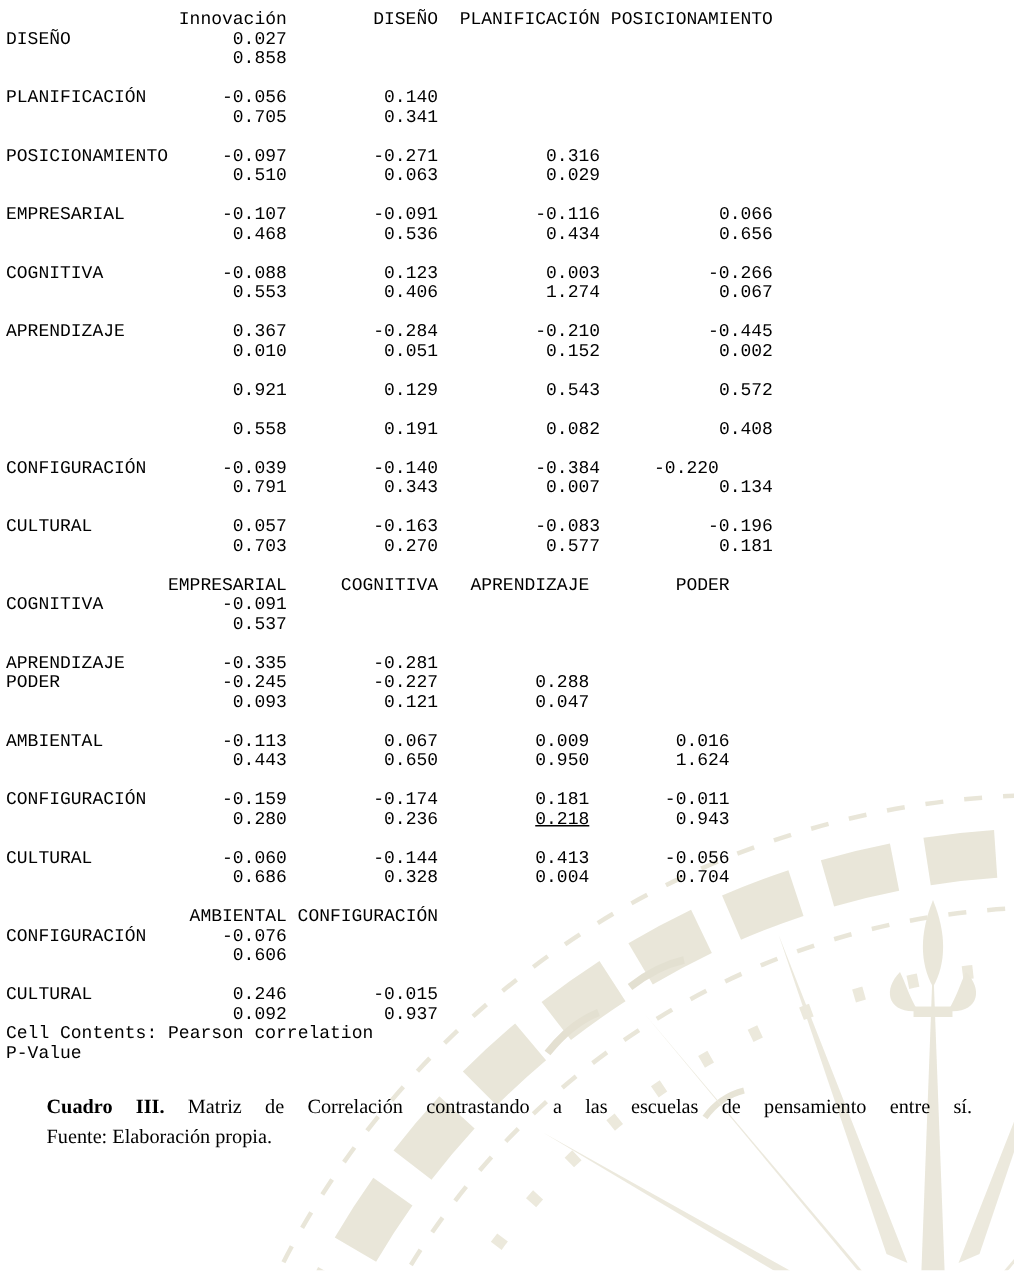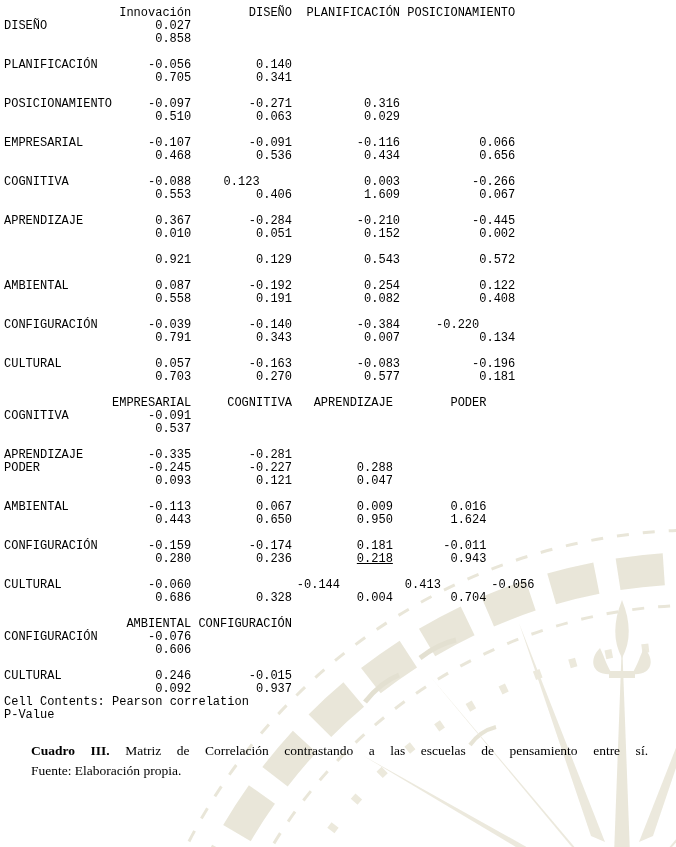--- a/index.html
+++ b/index.html
@@ -77,44 +77,43 @@
       <div class="block">
         <div class="line"><span class="cell label"></span><span class="cell num hdr" style="width: 10ch;">Innovación</span><span class="cell num hdr" style="width: 14ch;">DISEÑO</span><span class="cell num hdr" style="width: 15ch;">PLANIFICACIÓN</span><span class="cell num hdr" style="width: 16ch;">POSICIONAMIENTO</span></div>
         <div class="line"><span class="cell label">DISEÑO</span><span class="cell num" style="width: 10ch;">0.027</span></div>
         <div class="line group-end"><span class="cell label"></span><span class="cell num" style="width: 10ch;">0.858</span></div>
         <div class="line"><span class="cell label">PLANIFICACIÓN</span><span class="cell num" style="width: 10ch;">-0.056</span><span class="cell num" style="width: 14ch;">0.140</span></div>
         <div class="line group-end"><span class="cell label"></span><span class="cell num" style="width: 10ch;">0.705</span><span class="cell num" style="width: 14ch;">0.341</span></div>
         <div class="line"><span class="cell label">POSICIONAMIENTO</span><span class="cell num" style="width: 10ch;">-0.097</span><span class="cell num" style="width: 14ch;">-0.271</span><span class="cell num" style="width: 15ch;">0.316</span></div>
         <div class="line group-end"><span class="cell label"></span><span class="cell num" style="width: 10ch;">0.510</span><span class="cell num" style="width: 14ch;">0.063</span><span class="cell num" style="width: 15ch;">0.029</span></div>
         <div class="line"><span class="cell label">EMPRESARIAL</span><span class="cell num" style="width: 10ch;">-0.107</span><span class="cell num" style="width: 14ch;">-0.091</span><span class="cell num" style="width: 15ch;">-0.116</span><span class="cell num" style="width: 16ch;">0.066</span></div>
         <div class="line group-end"><span class="cell label"></span><span class="cell num" style="width: 10ch;">0.468</span><span class="cell num" style="width: 14ch;">0.536</span><span class="cell num" style="width: 15ch;">0.434</span><span class="cell num" style="width: 16ch;">0.656</span></div>
-        <div class="line"><span class="cell label">COGNITIVA</span><span class="cell num" style="width: 10ch;">-0.088</span><span class="cell num" style="width: 14ch; text-align: center;">0.123</span><span class="cell num" style="width: 15ch;">0.003</span><span class="cell num" style="width: 16ch;">-0.266</span></div>
-        <div class="line group-end"><span class="cell label"></span><span class="cell num" style="width: 10ch;">0.553</span><span class="cell num" style="width: 14ch;">0.406</span><span class="cell num" style="width: 15ch;">1.609</span><span class="cell num" style="width: 16ch;">0.067</span></div>
+        <div class="line"><span class="cell label">COGNITIVA</span><span class="cell num" style="width: 10ch;">-0.088</span><span class="cell num" style="width: 14ch;">0.123</span><span class="cell num" style="width: 15ch;">0.003</span><span class="cell num" style="width: 16ch;">-0.266</span></div>
+        <div class="line group-end"><span class="cell label"></span><span class="cell num" style="width: 10ch;">0.553</span><span class="cell num" style="width: 14ch;">0.406</span><span class="cell num" style="width: 15ch;">1.274</span><span class="cell num" style="width: 16ch;">0.067</span></div>
         <div class="line"><span class="cell label">APRENDIZAJE</span><span class="cell num" style="width: 10ch;">0.367</span><span class="cell num" style="width: 14ch;">-0.284</span><span class="cell num" style="width: 15ch;">-0.210</span><span class="cell num" style="width: 16ch;">-0.445</span></div>
         <div class="line group-end"><span class="cell label"></span><span class="cell num" style="width: 10ch;">0.010</span><span class="cell num" style="width: 14ch;">0.051</span><span class="cell num" style="width: 15ch;">0.152</span><span class="cell num" style="width: 16ch;">0.002</span></div>
         <div class="line group-end"><span class="cell label"></span><span class="cell num" style="width: 10ch;">0.921</span><span class="cell num" style="width: 14ch;">0.129</span><span class="cell num" style="width: 15ch;">0.543</span><span class="cell num" style="width: 16ch;">0.572</span></div>
-        <div class="line"><span class="cell label">AMBIENTAL</span><span class="cell num" style="width: 10ch;">0.087</span><span class="cell num" style="width: 14ch;">-0.192</span><span class="cell num" style="width: 15ch;">0.254</span><span class="cell num" style="width: 16ch;">0.122</span></div>
         <div class="line group-end"><span class="cell label"></span><span class="cell num" style="width: 10ch;">0.558</span><span class="cell num" style="width: 14ch;">0.191</span><span class="cell num" style="width: 15ch;">0.082</span><span class="cell num" style="width: 16ch;">0.408</span></div>
         <div class="line"><span class="cell label">CONFIGURACIÓN</span><span class="cell num" style="width: 10ch;">-0.039</span><span class="cell num" style="width: 14ch;">-0.140</span><span class="cell num" style="width: 15ch;">-0.384</span><span class="cell num" style="width: 16ch; text-align: center;">-0.220</span></div>
         <div class="line group-end"><span class="cell label"></span><span class="cell num" style="width: 10ch;">0.791</span><span class="cell num" style="width: 14ch;">0.343</span><span class="cell num" style="width: 15ch;">0.007</span><span class="cell num" style="width: 16ch;">0.134</span></div>
         <div class="line"><span class="cell label">CULTURAL</span><span class="cell num" style="width: 10ch;">0.057</span><span class="cell num" style="width: 14ch;">-0.163</span><span class="cell num" style="width: 15ch;">-0.083</span><span class="cell num" style="width: 16ch;">-0.196</span></div>
         <div class="line group-end"><span class="cell label"></span><span class="cell num" style="width: 10ch;">0.703</span><span class="cell num" style="width: 14ch;">0.270</span><span class="cell num" style="width: 15ch;">0.577</span><span class="cell num" style="width: 16ch;">0.181</span></div>
       </div>
       <div class="block">
         <div class="line"><span class="cell label"></span><span class="cell num hdr" style="width: 10ch;">EMPRESARIAL</span><span class="cell num hdr" style="width: 14ch;">COGNITIVA</span><span class="cell num hdr" style="width: 14ch;">APRENDIZAJE</span><span class="cell num hdr" style="width: 13ch;">PODER</span></div>
         <div class="line"><span class="cell label">COGNITIVA</span><span class="cell num" style="width: 10ch;">-0.091</span></div>
         <div class="line group-end"><span class="cell label"></span><span class="cell num" style="width: 10ch;">0.537</span></div>
         <div class="line"><span class="cell label">APRENDIZAJE</span><span class="cell num" style="width: 10ch;">-0.335</span><span class="cell num" style="width: 14ch;">-0.281</span></div>
         <div class="line"><span class="cell label">PODER</span><span class="cell num" style="width: 10ch;">-0.245</span><span class="cell num" style="width: 14ch;">-0.227</span><span class="cell num" style="width: 14ch;">0.288</span></div>
         <div class="line group-end"><span class="cell label"></span><span class="cell num" style="width: 10ch;">0.093</span><span class="cell num" style="width: 14ch;">0.121</span><span class="cell num" style="width: 14ch;">0.047</span></div>
         <div class="line"><span class="cell label">AMBIENTAL</span><span class="cell num" style="width: 10ch;">-0.113</span><span class="cell num" style="width: 14ch;">0.067</span><span class="cell num" style="width: 14ch;">0.009</span><span class="cell num" style="width: 13ch;">0.016</span></div>
         <div class="line group-end"><span class="cell label"></span><span class="cell num" style="width: 10ch;">0.443</span><span class="cell num" style="width: 14ch;">0.650</span><span class="cell num" style="width: 14ch;">0.950</span><span class="cell num" style="width: 13ch;">1.624</span></div>
         <div class="line"><span class="cell label">CONFIGURACIÓN</span><span class="cell num" style="width: 10ch;">-0.159</span><span class="cell num" style="width: 14ch;">-0.174</span><span class="cell num" style="width: 14ch;">0.181</span><span class="cell num" style="width: 13ch;">-0.011</span></div>
         <div class="line group-end"><span class="cell label"></span><span class="cell num" style="width: 10ch;">0.280</span><span class="cell num" style="width: 14ch;">0.236</span><span class="cell num" style="width: 14ch; text-decoration: underline;">0.218</span><span class="cell num" style="width: 13ch;">0.943</span></div>
-        <div class="line"><span class="cell label">CULTURAL</span><span class="cell num" style="width: 10ch;">-0.060</span><span class="cell num" style="width: 14ch; padding-left: 48px;">-0.144</span><span class="cell num" style="width: 14ch;">0.413</span><span class="cell num" style="width: 13ch;">-0.056</span></div>
+        <div class="line"><span class="cell label">CULTURAL</span><span class="cell num" style="width: 10ch;">-0.060</span><span class="cell num" style="width: 14ch;">-0.144</span><span class="cell num" style="width: 14ch;">0.413</span><span class="cell num" style="width: 13ch;">-0.056</span></div>
         <div class="line group-end"><span class="cell label"></span><span class="cell num" style="width: 10ch;">0.686</span><span class="cell num" style="width: 14ch;">0.328</span><span class="cell num" style="width: 14ch;">0.004</span><span class="cell num" style="width: 13ch;">0.704</span></div>
       </div>
       <div class="block">
         <div class="line"><span class="cell label"></span><span class="cell num hdr" style="width: 10ch;">AMBIENTAL</span><span class="cell num hdr" style="width: 14ch;">CONFIGURACIÓN</span></div>
         <div class="line"><span class="cell label">CONFIGURACIÓN</span><span class="cell num" style="width: 10ch;">-0.076</span></div>
         <div class="line group-end"><span class="cell label"></span><span class="cell num" style="width: 10ch;">0.606</span></div>
         <div class="line"><span class="cell label">CULTURAL</span><span class="cell num" style="width: 10ch;">0.246</span><span class="cell num" style="width: 14ch;">-0.015</span></div>
         <div class="line group-end"><span class="cell label"></span><span class="cell num" style="width: 10ch;">0.092</span><span class="cell num" style="width: 14ch;">0.937</span></div>
       </div>
     </div>

